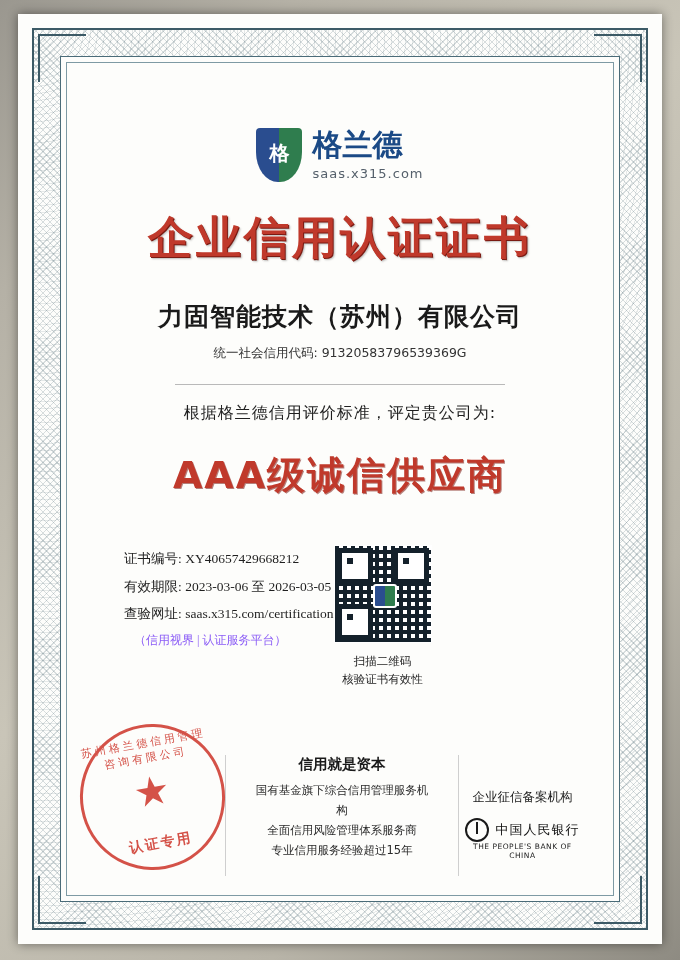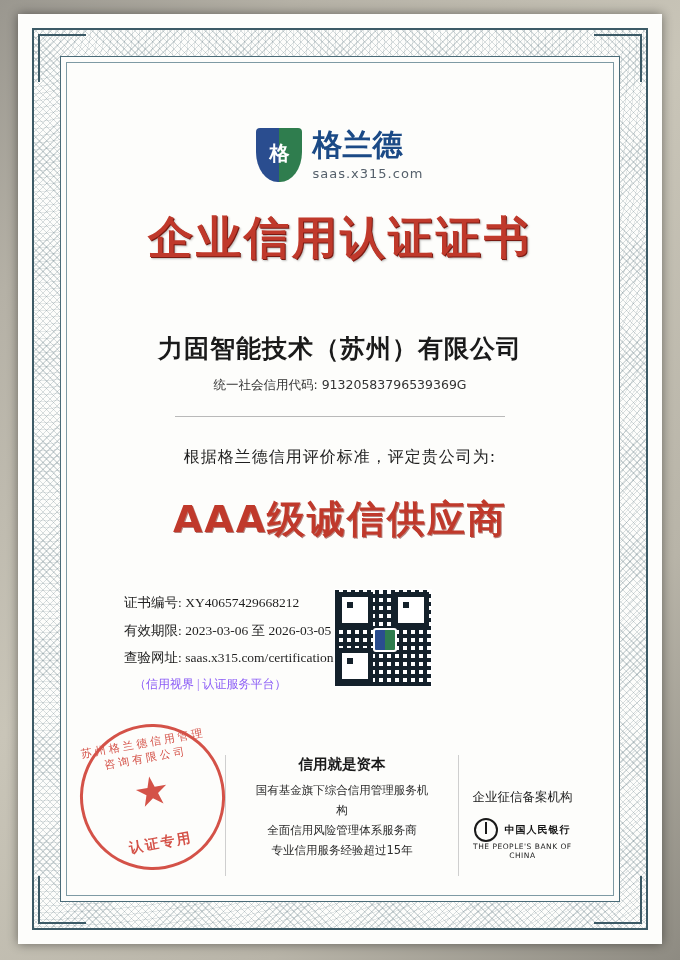--- a/index.html
+++ b/index.html
@@ -124,42 +124,42 @@
     font-size: 45px;
     font-weight: bold;
     letter-spacing: 3px;
     color: #c0392b;
     text-shadow: 1px 1px 0 #7a1a12, 2px 2px 2px rgba(0,0,0,0.25);
     font-family: "DejaVu Sans", "Liberation Sans", sans-serif;
   }
 
   
   .company {
-    margin-top: 64px;
+    margin-top: 32px;
     text-align: center;
     font-size: 25px;
     font-weight: bold;
     color: #1a1a1a;
     letter-spacing: 1px;
   }
   .credit-code {
     margin-top: 12px;
     text-align: center;
     font-size: 12.5px;
     color: #333;
   }
   .divider {
     margin: 22px auto 0;
     width: 330px;
     height: 1px;
     background: #b9b9b9;
   }
 
   .statement {
-    margin-top: 30px;
+    margin-top: 18px;
     text-align: center;
     font-size: 16px;
     color: #1f1f1f;
     letter-spacing: 1px;
   }
   .grade {
     margin-top: 26px;
     text-align: center;
     font-size: 38px;
     font-weight: bold;
@@ -308,21 +308,21 @@
     margin-right: 6px;
   }
   .bank-glyph:after {
     content: "";
     position: absolute;
     left: 50%; top: 2px;
     width: 2px; height: 12px;
     background: #1a1a1a;
     transform: translateX(-50%);
   }
-  .bank-cn { font-size: 10px; font-weight: bold; color: #111; letter-spacing: 1px; }
+  .bank-cn { font-size: 13px; font-weight: normal; color: #111; letter-spacing: 1px; }
   .bank-en { font-size: 7.5px; color: #222; letter-spacing: 0.5px; margin-top: 0; }
 </style>
 </head>
 <body>
 
 <div class="photo">
   <div class="paper">
 
     <div class="border-outer"></div>
     <div class="border-inner-mask"></div>
@@ -377,20 +377,24 @@
           <div class="sub">（信用视界 | 认证服务平台）</div>
         </div>
 
         <div class="qr-block">
           <div class="qr">
             <div class="eye tl"></div>
             <div class="eye tr"></div>
             <div class="eye bl"></div>
             <div class="logo-dot"></div>
           </div>
+          <div class="qr-caption">
+            <div>扫描二维码</div>
+            <div>核验证书有效性</div>
+          </div>
         </div>
       </div>
 
       <div class="footer">
         <div class="seal">
           <div class="seal-top">苏州格兰德信用管理咨询有限公司</div>
           <div class="star">★</div>
           <div class="seal-bottom">认证专用</div>
         </div>
 

